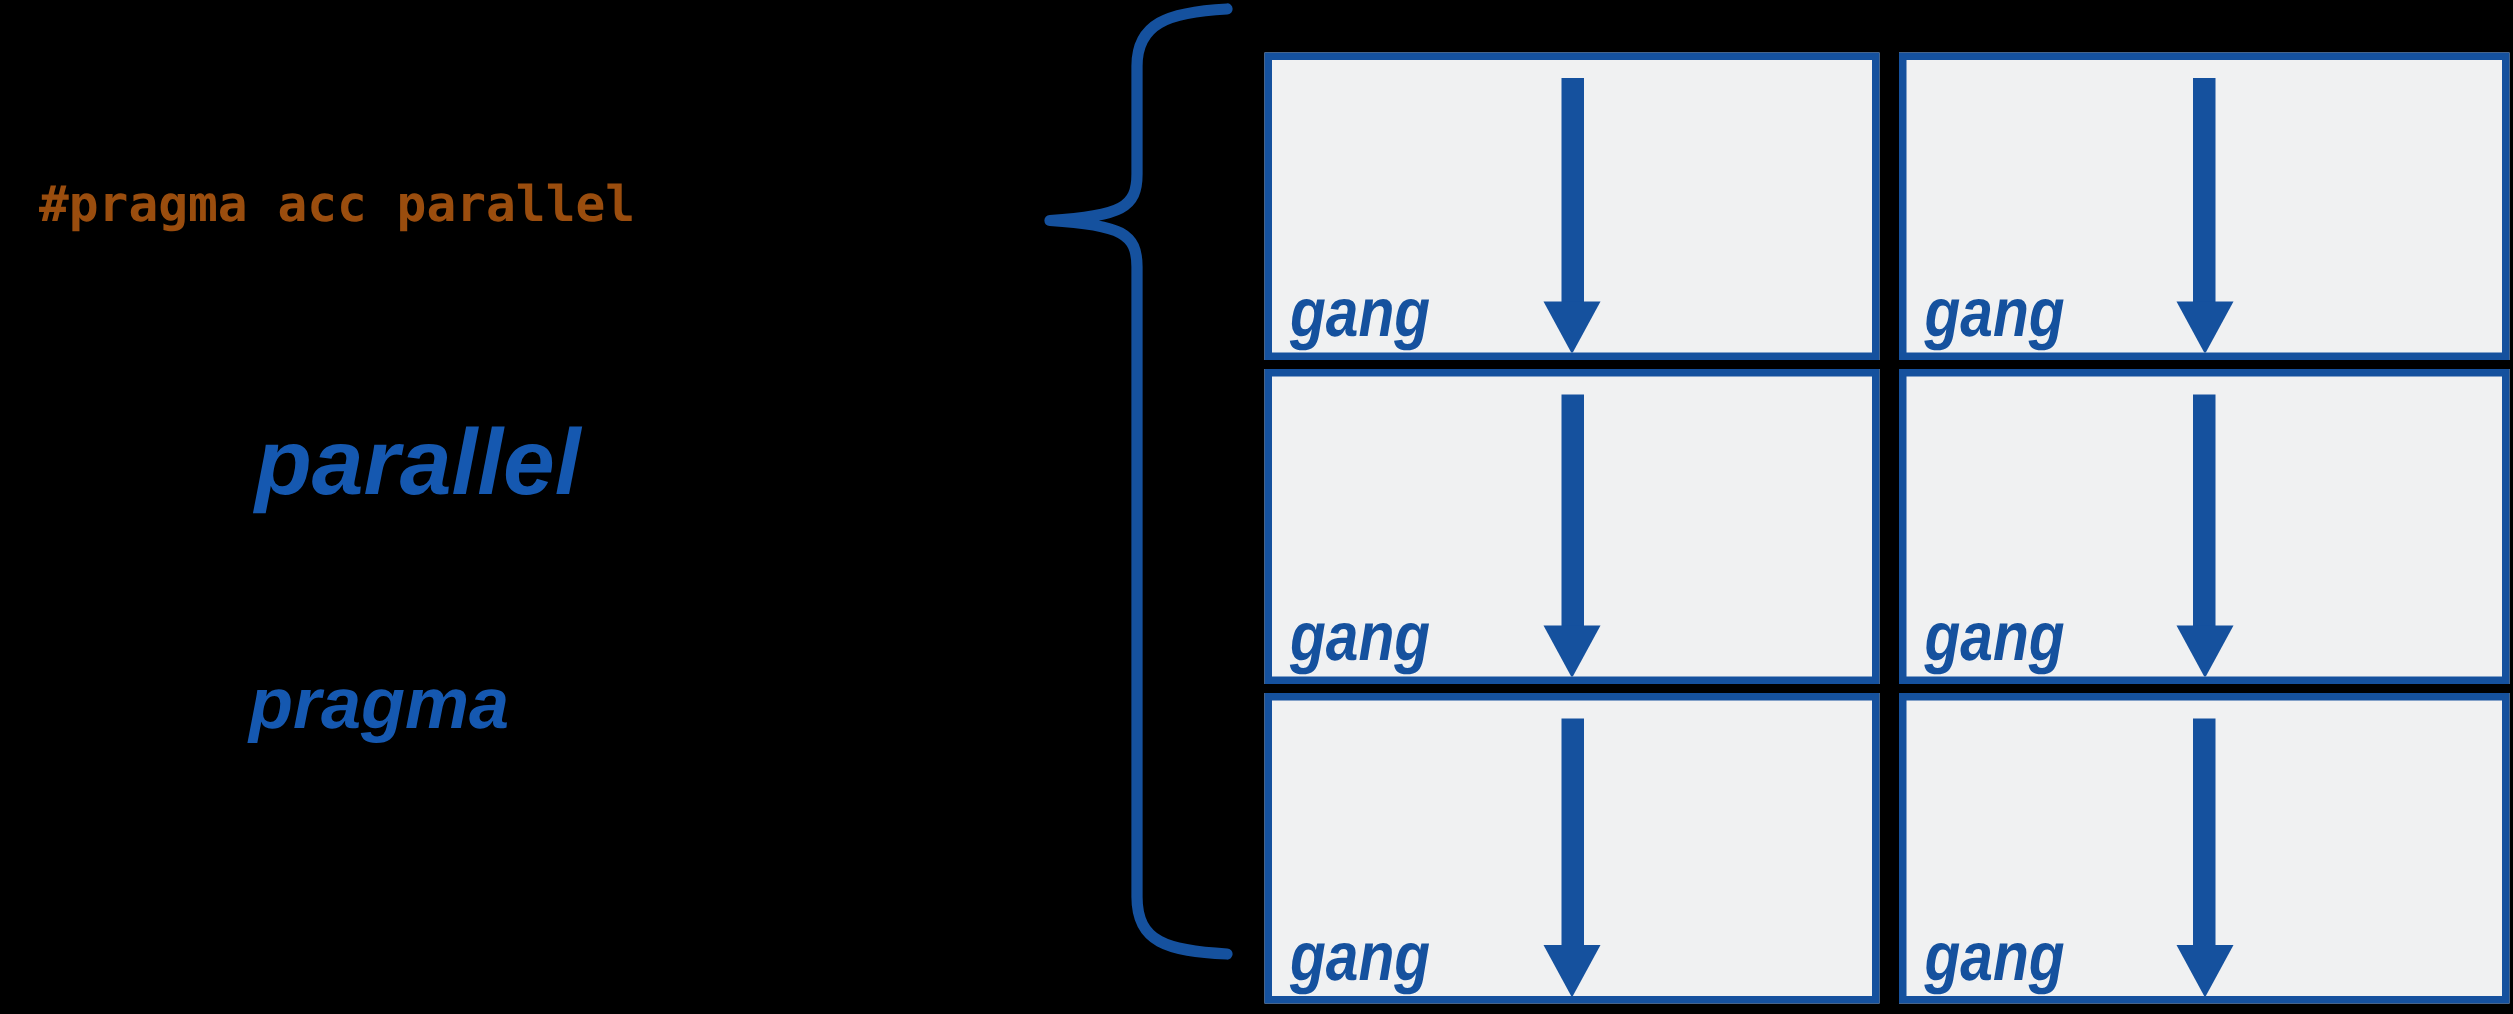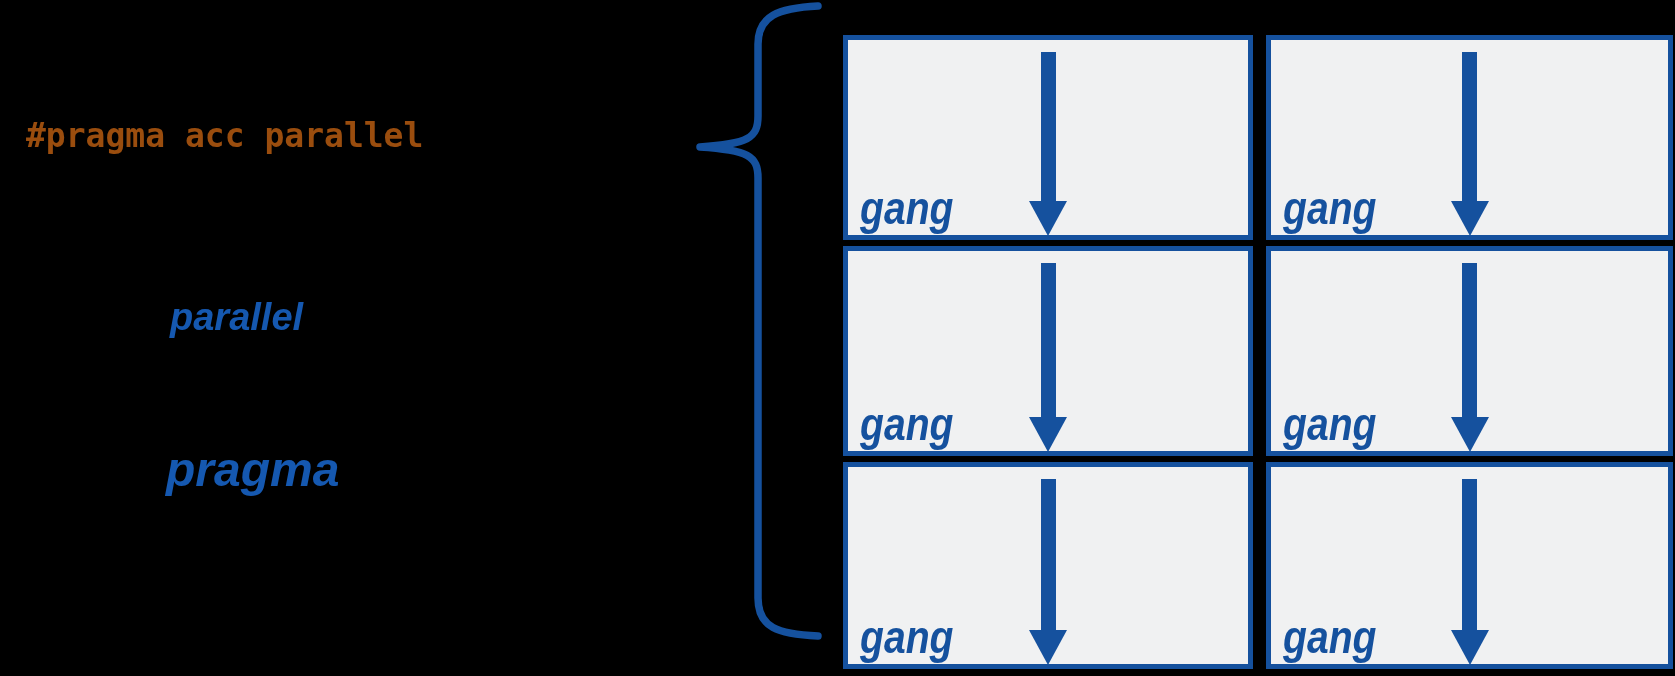--- a/index.html
+++ b/index.html
@@ -30,21 +30,21 @@
     white-space: pre;
   }
   .kw {
     position: absolute;
     font-weight: bold;
     font-style: italic;
     color: #1558B0;
     line-height: 1.12;
     white-space: pre;
   }
-  .kw-parallel { left: 170px; top: 296px; font-size: 38px; }
+  .kw-parallel { left: 170px; top: 274px; font-size: 62px; }
   .kw-gangs    { left: 166px; top: 443px; font-size: 48px; }
 
   
   .brace {
     position: absolute;
     left: 690px;
     top: 0px;
     width: 140px;
     height: 645px;
   }

